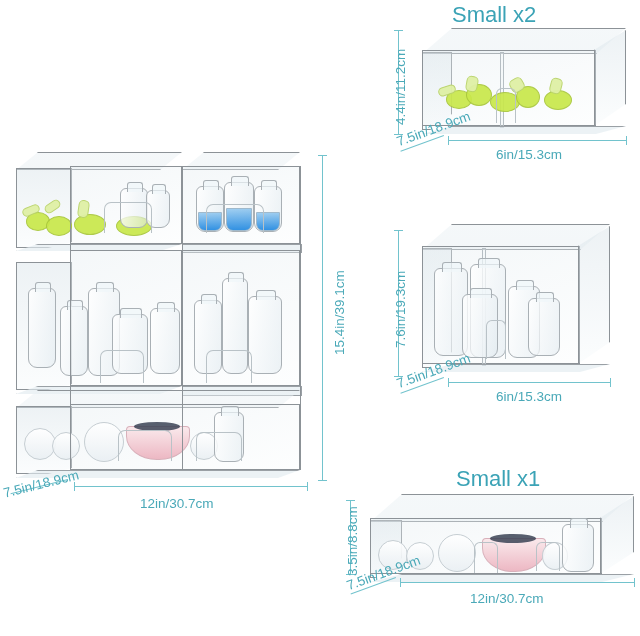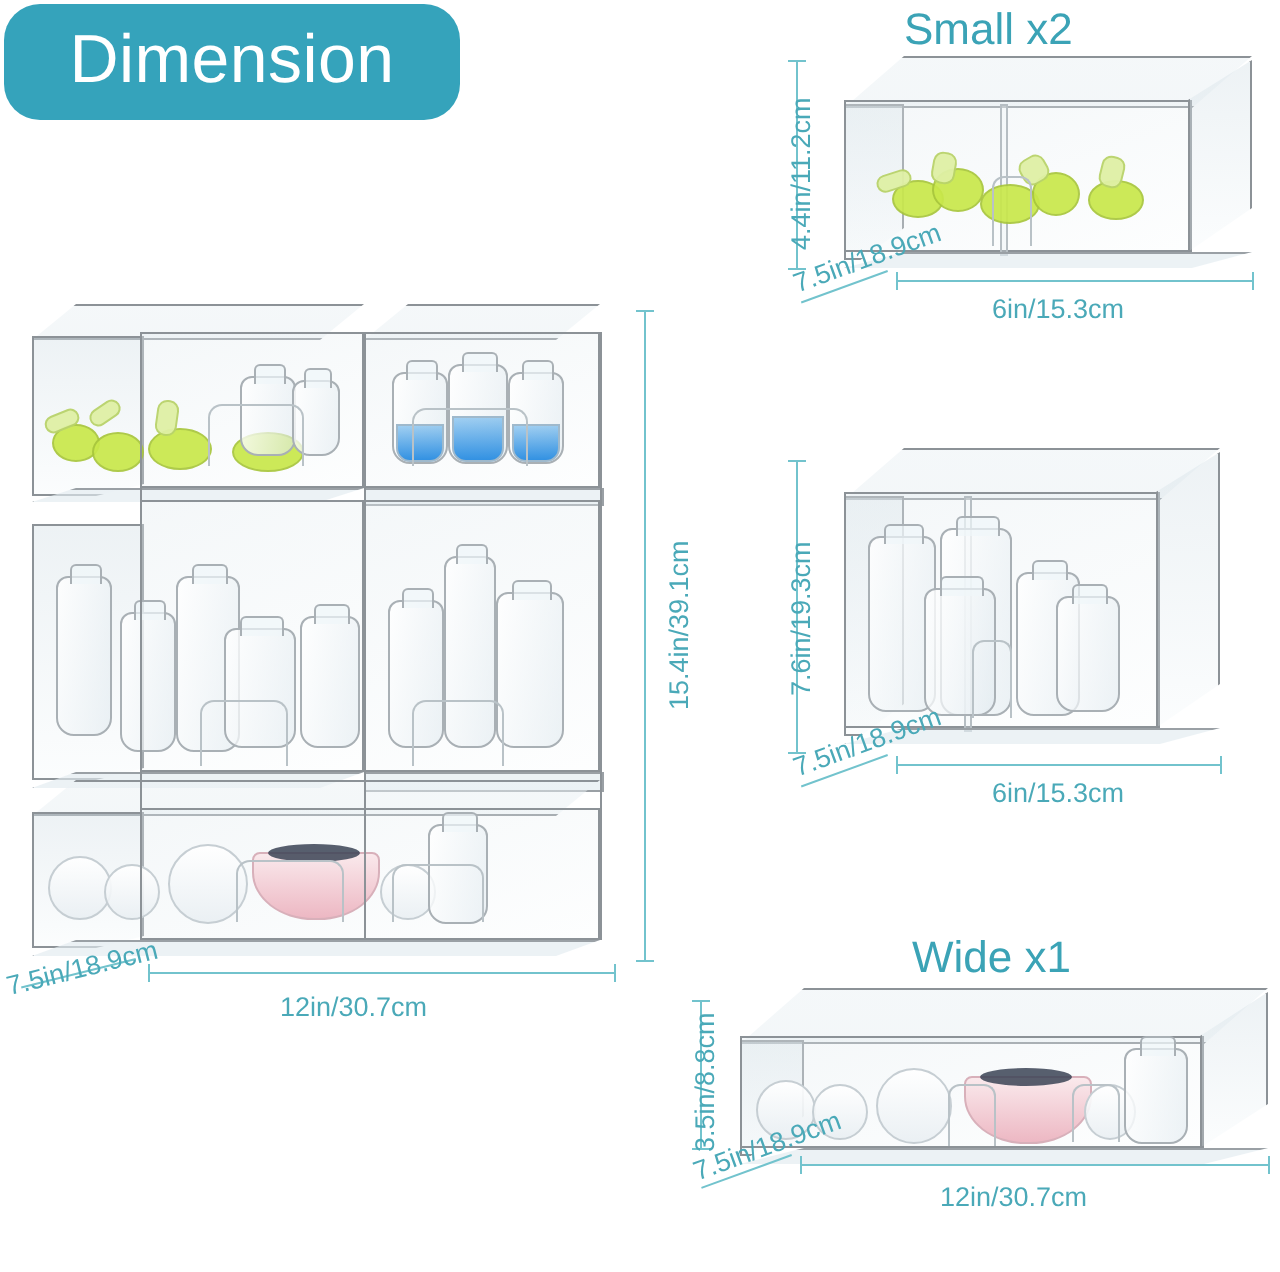--- a/index.html
+++ b/index.html
@@ -104,23 +104,20 @@
   .divider{
     background:linear-gradient(180deg,rgba(240,246,248,.35),rgba(226,236,241,.25));
     border:1px solid #b6bec3;
   }
 </style>
 </head>
 <body>
 
 <div class="stage">
 
-  <div id="dimension-badge">
-    <span>Dimension</span>
-  </div>
 
   <div class="box" style="left:8px;top:150px;width:300px;height:340px;">
 
     <div>
       <div class="face top" style="left:8px;  top:2px;  width:166px;height:18px;
            clip-path:polygon(22px 0,166px 0,144px 18px,0 18px);"></div>
       <div class="face side" style="left:8px;  top:18px; width:56px; height:80px;
            clip-path:polygon(0 0,56px -14px,56px 74px,0 88px);"></div>
       <div class="face front" style="left:62px;top:16px; width:112px;height:78px;"></div>
 
@@ -285,21 +282,21 @@
   <div class="dim vert" style="left:394px;top:348px;">7.6in/19.3cm</div>
 
   <div class="mline h" style="left:448px;top:382px;width:162px;"></div>
   <div class="tick v" style="left:448px;top:378px;"></div>
   <div class="tick v" style="left:610px;top:378px;"></div>
   <div class="dim" style="left:496px;top:390px;">6in/15.3cm</div>
 
   <div class="mline diag" style="left:444px;top:378px;width:46px;transform:rotate(160deg);"></div>
   <div class="dim diag" style="left:395px;top:378px;transform:rotate(-20deg);">7.5in/18.9cm</div>
 
-  <div class="sec-title" style="left:456px;top:468px;">Wide x1</div>
+  <div class="sec-title" style="left:456px;top:468px;">Small x1</div>
 
   <div class="box" style="left:356px;top:494px;width:278px;height:92px;">
     <div class="face top" style="left:14px;top:0px;  width:264px;height:28px;
          clip-path:polygon(32px 0,264px 0,232px 28px,0 28px);"></div>
     <div class="face side" style="left:14px;top:26px; width:32px; height:58px;
          clip-path:polygon(0 0,32px -24px,32px 38px,0 62px);"></div>
     <div class="face front" style="left:14px;top:24px;width:232px;height:56px;"></div>
     <div class="face side" style="left:244px;top:2px;width:34px;height:78px;
          clip-path:polygon(0 22px,34px 0,34px 56px,0 78px);"></div>
 

